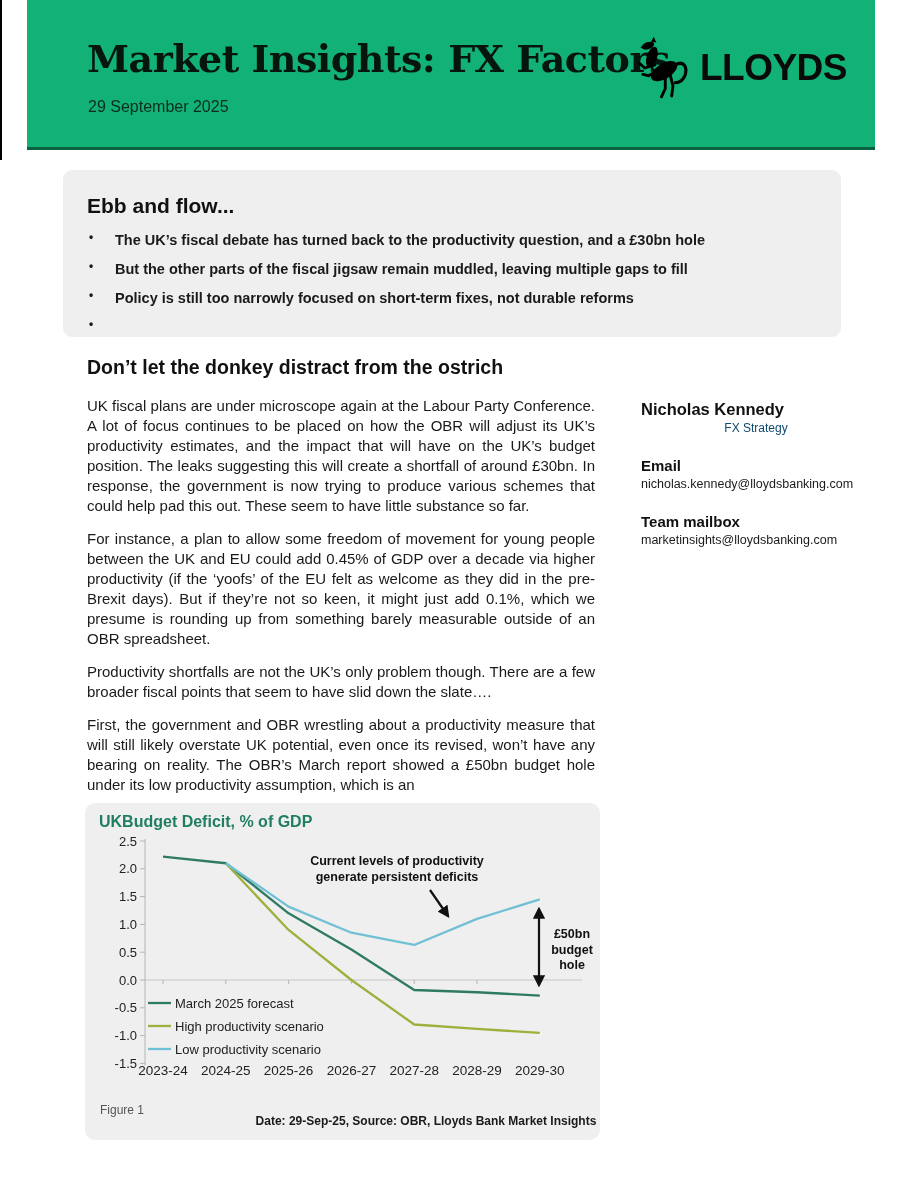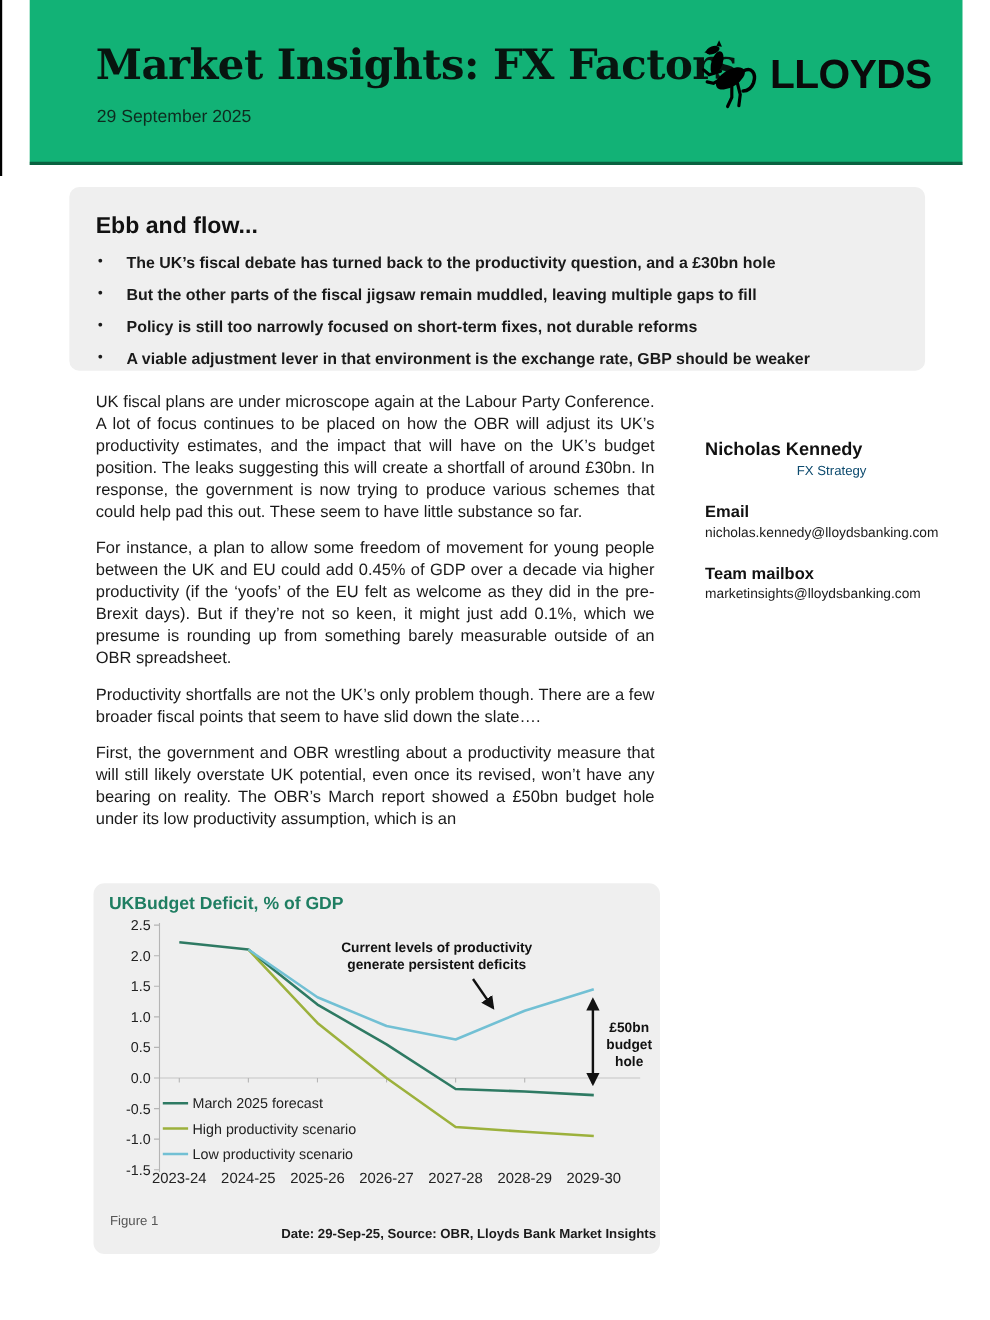--- a/index.html
+++ b/index.html
@@ -77,25 +77,26 @@
       <span class="wordmark">LLOYDS</span>
     </div>
   </header>
 
   <section class="summary">
     <h2>Ebb and flow...</h2>
     <ul>
       <li><span class="blt">•</span><span>The UK’s fiscal debate has turned back to the productivity question, and a £30bn hole</span></li>
       <li><span class="blt">•</span><span>But the other parts of the fiscal jigsaw remain muddled, leaving multiple gaps to fill</span></li>
       <li><span class="blt">•</span><span>Policy is still too narrowly focused on short-term fixes, not durable reforms</span></li>
-      <li><span class="blt">•</span><span>A viable adjustment lever in that environment is the exchange rate, GBP should be weaker</span></li>
+      <li><span class="blt">•</span></li>
     </ul>
   </section>
 
   <main class="article">
+    <h2>Don’t let the donkey distract from the ostrich</h2>
     <p>UK fiscal plans are under microscope again at the Labour Party Conference.  A lot of focus continues to be placed on how the OBR will adjust its UK’s productivity estimates, and the impact that will have on the UK’s budget position.  The leaks suggesting this will create a shortfall of around £30bn.  In response, the government is now trying to produce various schemes that could help pad this out.  These seem to have little substance so far.</p>
     <p>For instance, a plan to allow some freedom of movement for young people between the UK and EU could add 0.45% of GDP over a decade via higher productivity (if the ‘yoofs’ of the EU felt as welcome as they did in the pre-Brexit days).  But if they’re not so keen, it might just add 0.1%, which we presume is rounding up from something barely measurable outside of an OBR spreadsheet.</p>
     <p>Productivity shortfalls are not the UK’s only problem though.  There are a few broader fiscal points that seem to have slid down the slate….</p>
     <p>First, the government and OBR wrestling about a productivity measure that will still likely overstate UK potential, even once its revised, won’t have any bearing on reality.  The OBR’s March report showed a £50bn budget hole under its low productivity assumption, which is an</p>
   </main>
 
   <aside class="contact">
     <div class="c-name">Nicholas Kennedy</div>
     <div class="c-role">FX Strategy</div>
     <div class="c-label">Email</div>

